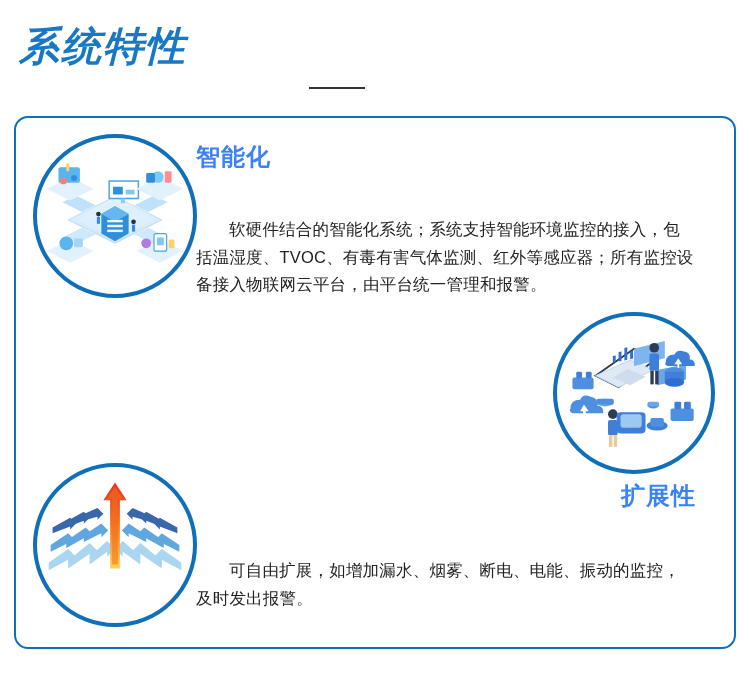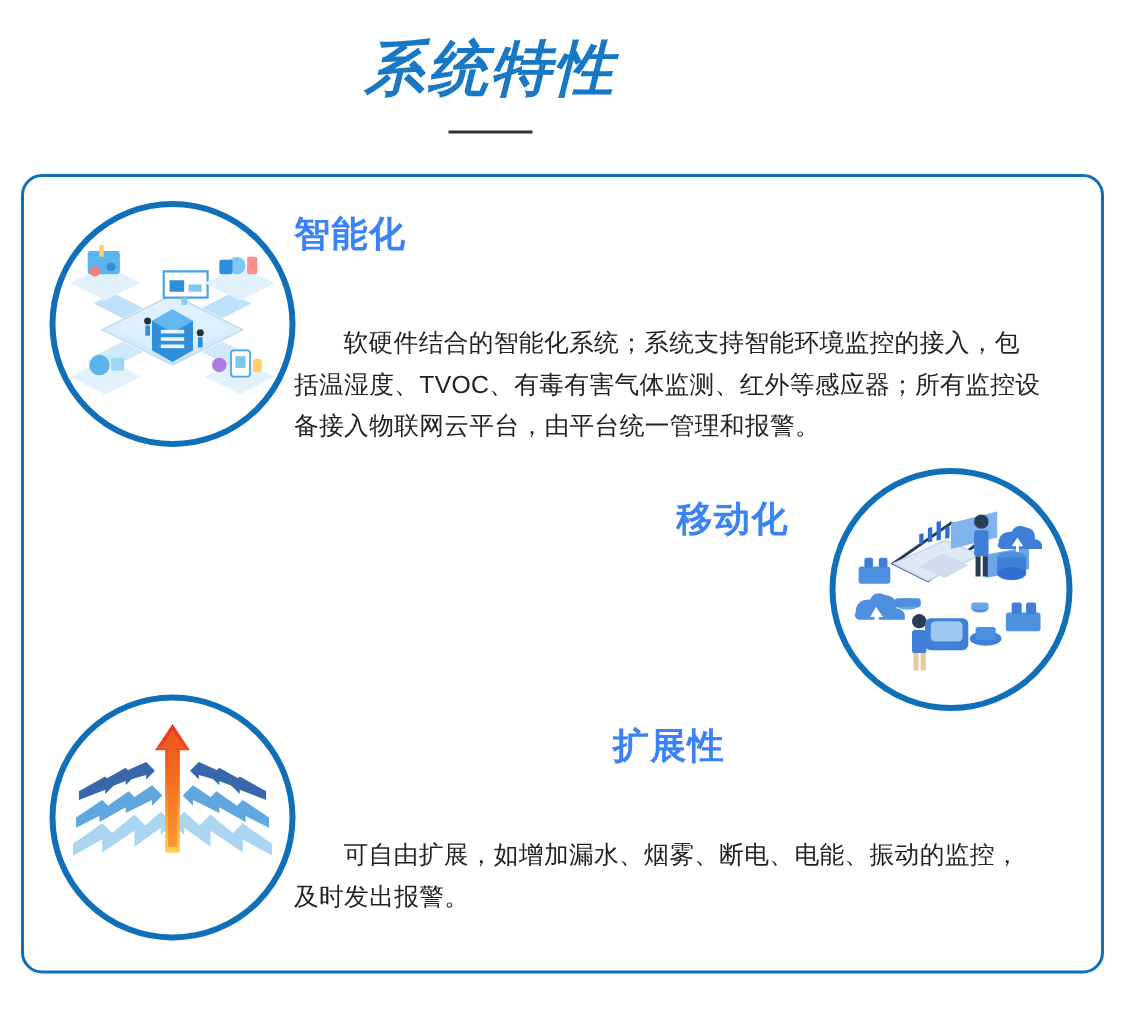--- a/index.html
+++ b/index.html
@@ -18,21 +18,21 @@
     width: 750px;
     height: 686px;
   }
 
   
   .title-area {
     position: absolute;
     top: 22px;
     left: 0;
     width: 654px;
-    text-align: center;
+    padding-left: 19px;
   }
   .page-title {
     font-size: 40px;
     font-weight: bold;
     font-style: italic;
     color: #1878C4;
     letter-spacing: 2px;
     line-height: 48px;
   }
   .title-divider {
@@ -90,21 +90,21 @@
   .section-1 .sec-heading { text-align: left; margin-bottom: 6px; }
   .section-1 .sec-body { text-align: left; }
 
   
   .section-2 { left: 60px; top: 332px; width: 466px; }
   .section-2 .sec-heading { text-align: right; margin-bottom: 6px; }
   .section-2 .sec-body { text-align: right; }
 
   
   .section-3 { left: 196px; top: 483px; width: 500px; }
-  .section-3 .sec-heading { text-align: center; margin-bottom: 6px; }
+  .section-3 .sec-heading { text-align: right; margin-bottom: 6px; font-family: Liberation Mono, monospace; }
   .section-3 .sec-body { text-align: left; }
 </style>
 </head>
 <body>
 
 <div class="page">
 
   <div class="title-area">
     <div class="page-title">系统特性</div>
     <div class="title-divider"></div>
@@ -275,21 +275,20 @@
       <polygon points="80,20 88,33 83,33 83,100 77,100 77,33 72,33" fill="#f36f21" opacity="0.55"></polygon>
     </svg>
   </div>
 
   <div class="section section-1">
     <div class="sec-heading">智能化</div>
     <div class="sec-body indent">软硬件结合的智能化系统；系统支持智能环境监控的接入，包括温湿度、TVOC、有毒有害气体监测、红外等感应器；所有监控设备接入物联网云平台，由平台统一管理和报警。</div>
   </div>
 
   <div class="section section-2">
-    <div class="sec-heading">移动化</div>
   </div>
 
   <div class="section section-3">
     <div class="sec-heading">扩展性</div>
     <div class="sec-body indent">可自由扩展，如增加漏水、烟雾、断电、电能、振动的监控，及时发出报警。</div>
   </div>
 
 </div>
 
 </body></html>

